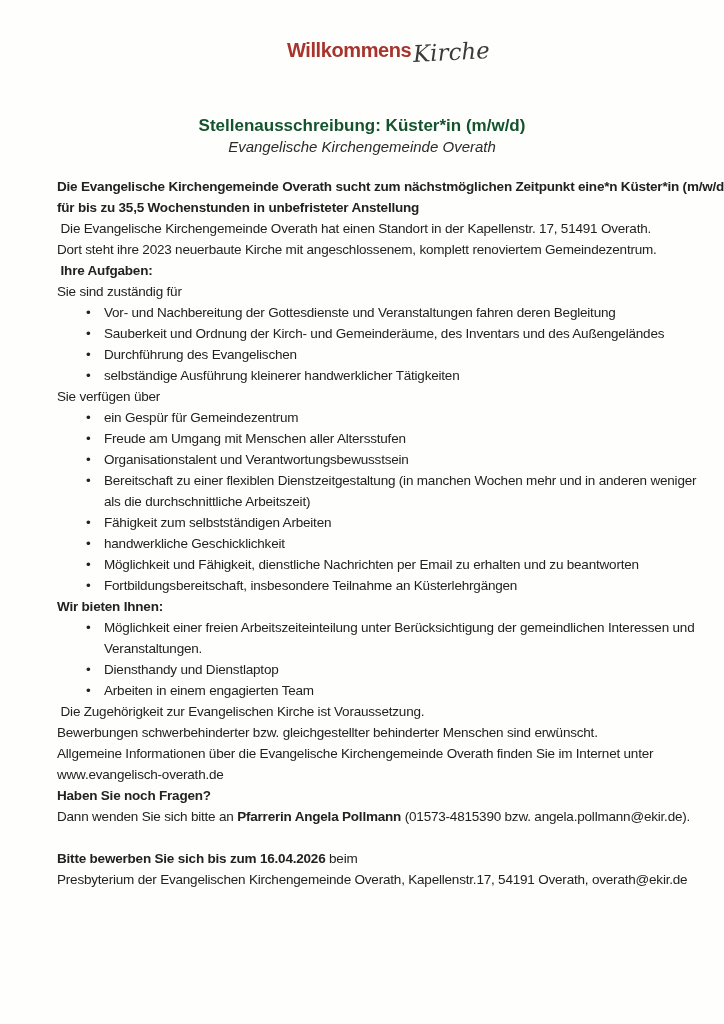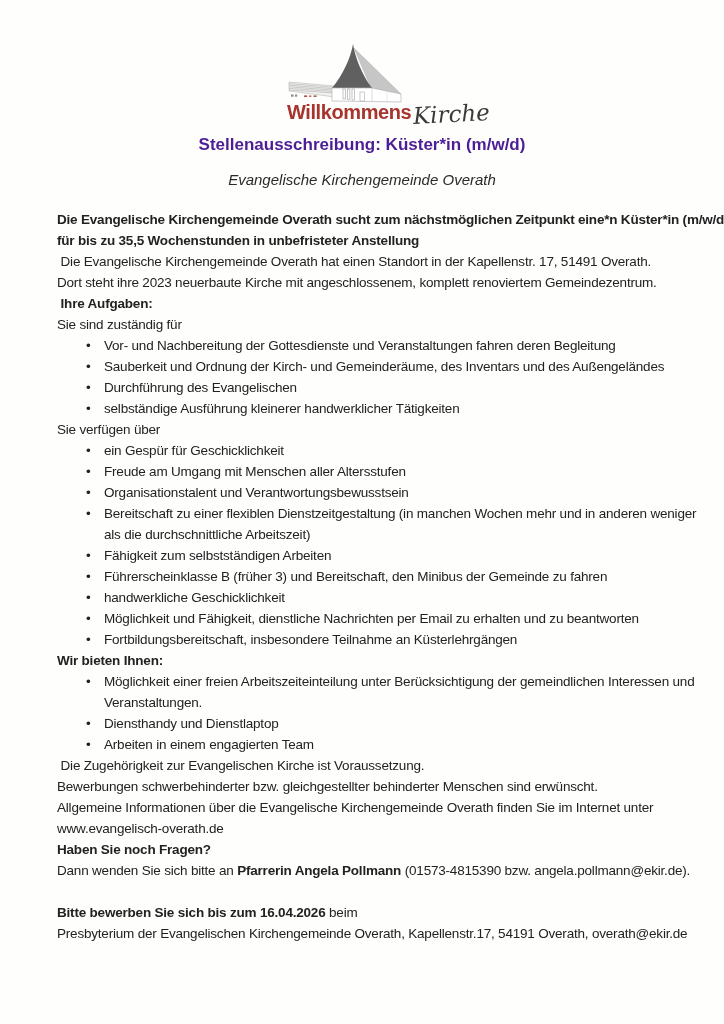--- a/index.html
+++ b/index.html
@@ -6,34 +6,34 @@
   .page{
     position:relative;
     width:724px;height:1024px;
     background:#fefefdff;
     overflow:hidden;
     color:#212121;
     font-family:"Liberation Sans",sans-serif;
   }
   
   .logo-wrap{display:flex;justify-content:center;padding-top:42px;}
-  .logo{display:flex;flex-direction:column;align-items:flex-start;width:150px;}
+  .logo{display:flex;flex-direction:row;align-items:flex-start;width:150px;}
   .logo-text{display:flex;align-items:baseline;margin-top:-4px;line-height:1;}
   .brand-red{
     font-size:20px;font-weight:700;letter-spacing:-0.4px;
     color:#a8342e;white-space:pre;
   }
   .brand-script{
     font-family:"DejaVu Serif",serif;font-style:italic;
     font-size:23px;color:#3b3b3b;white-space:pre;
     display:inline-block;transform:rotate(-3deg);margin-left:2px;position:relative;top:3px;
   }
   
-  .title{margin-top:12px;text-align:center;font-size:17px;font-weight:700;white-space:pre;color:#4c1d95;}
-  .subtitle{text-align:center;font-size:15px;font-style:italic;margin-top:16px;white-space:pre;color:#2a2a2a;}
+  .title{margin-top:12px;text-align:center;font-size:17px;font-weight:700;white-space:pre;color:#14532d;}
+  .subtitle{text-align:center;font-size:15px;font-style:italic;margin-top:2px;white-space:pre;color:#2a2a2a;}
   
   .content{padding:21px 48px 0 57px;font-size:13.5px;line-height:21px;letter-spacing:-0.2px;color:#222;}
   .t{white-space:pre;}
   .b{font-weight:700;}
   ul.bullets{list-style:none;margin:0;padding:0 0 0 27px;}
   ul.bullets li{position:relative;padding-left:20px;white-space:pre;}
   ul.bullets li::before{content:"•";position:absolute;left:2px;top:0;}
   .gap{height:21px;}
 </style>
 </head>
@@ -95,27 +95,26 @@
     <div class="t">Sie sind zuständig für</div>
     <ul class="bullets">
       <li>Vor- und Nachbereitung der Gottesdienste und Veranstaltungen fahren deren Begleitung</li>
       <li>Sauberkeit und Ordnung der Kirch- und Gemeinderäume, des Inventars und des Außengeländes</li>
       <li>Durchführung des Evangelischen</li>
       <li>selbständige Ausführung kleinerer handwerklicher Tätigkeiten</li>
     </ul>
 
     <div class="t">Sie verfügen über</div>
     <ul class="bullets">
-      <li>ein Gespür für Geschicklichkeit</li>
+      <li>ein Gespür für Gemeindezentrum</li>
       <li>Freude am Umgang mit Menschen aller Altersstufen</li>
       <li>Organisationstalent und Verantwortungsbewusstsein</li>
       <li>Bereitschaft zu einer flexiblen Dienstzeitgestaltung (in manchen Wochen mehr und in anderen weniger
 als die durchschnittliche Arbeitszeit)</li>
       <li>Fähigkeit zum selbstständigen Arbeiten</li>
-      <li>Führerscheinklasse B (früher 3) und Bereitschaft, den Minibus der Gemeinde zu fahren</li>
       <li>handwerkliche Geschicklichkeit</li>
       <li>Möglichkeit und Fähigkeit, dienstliche Nachrichten per Email zu erhalten und zu beantworten</li>
       <li>Fortbildungsbereitschaft, insbesondere Teilnahme an Küsterlehrgängen</li>
     </ul>
 
     <div class="t b">Wir bieten Ihnen:</div>
     <ul class="bullets">
       <li>Möglichkeit einer freien Arbeitszeiteinteilung unter Berücksichtigung der gemeindlichen Interessen und
 Veranstaltungen.</li>
       <li>Diensthandy und Dienstlaptop</li>

